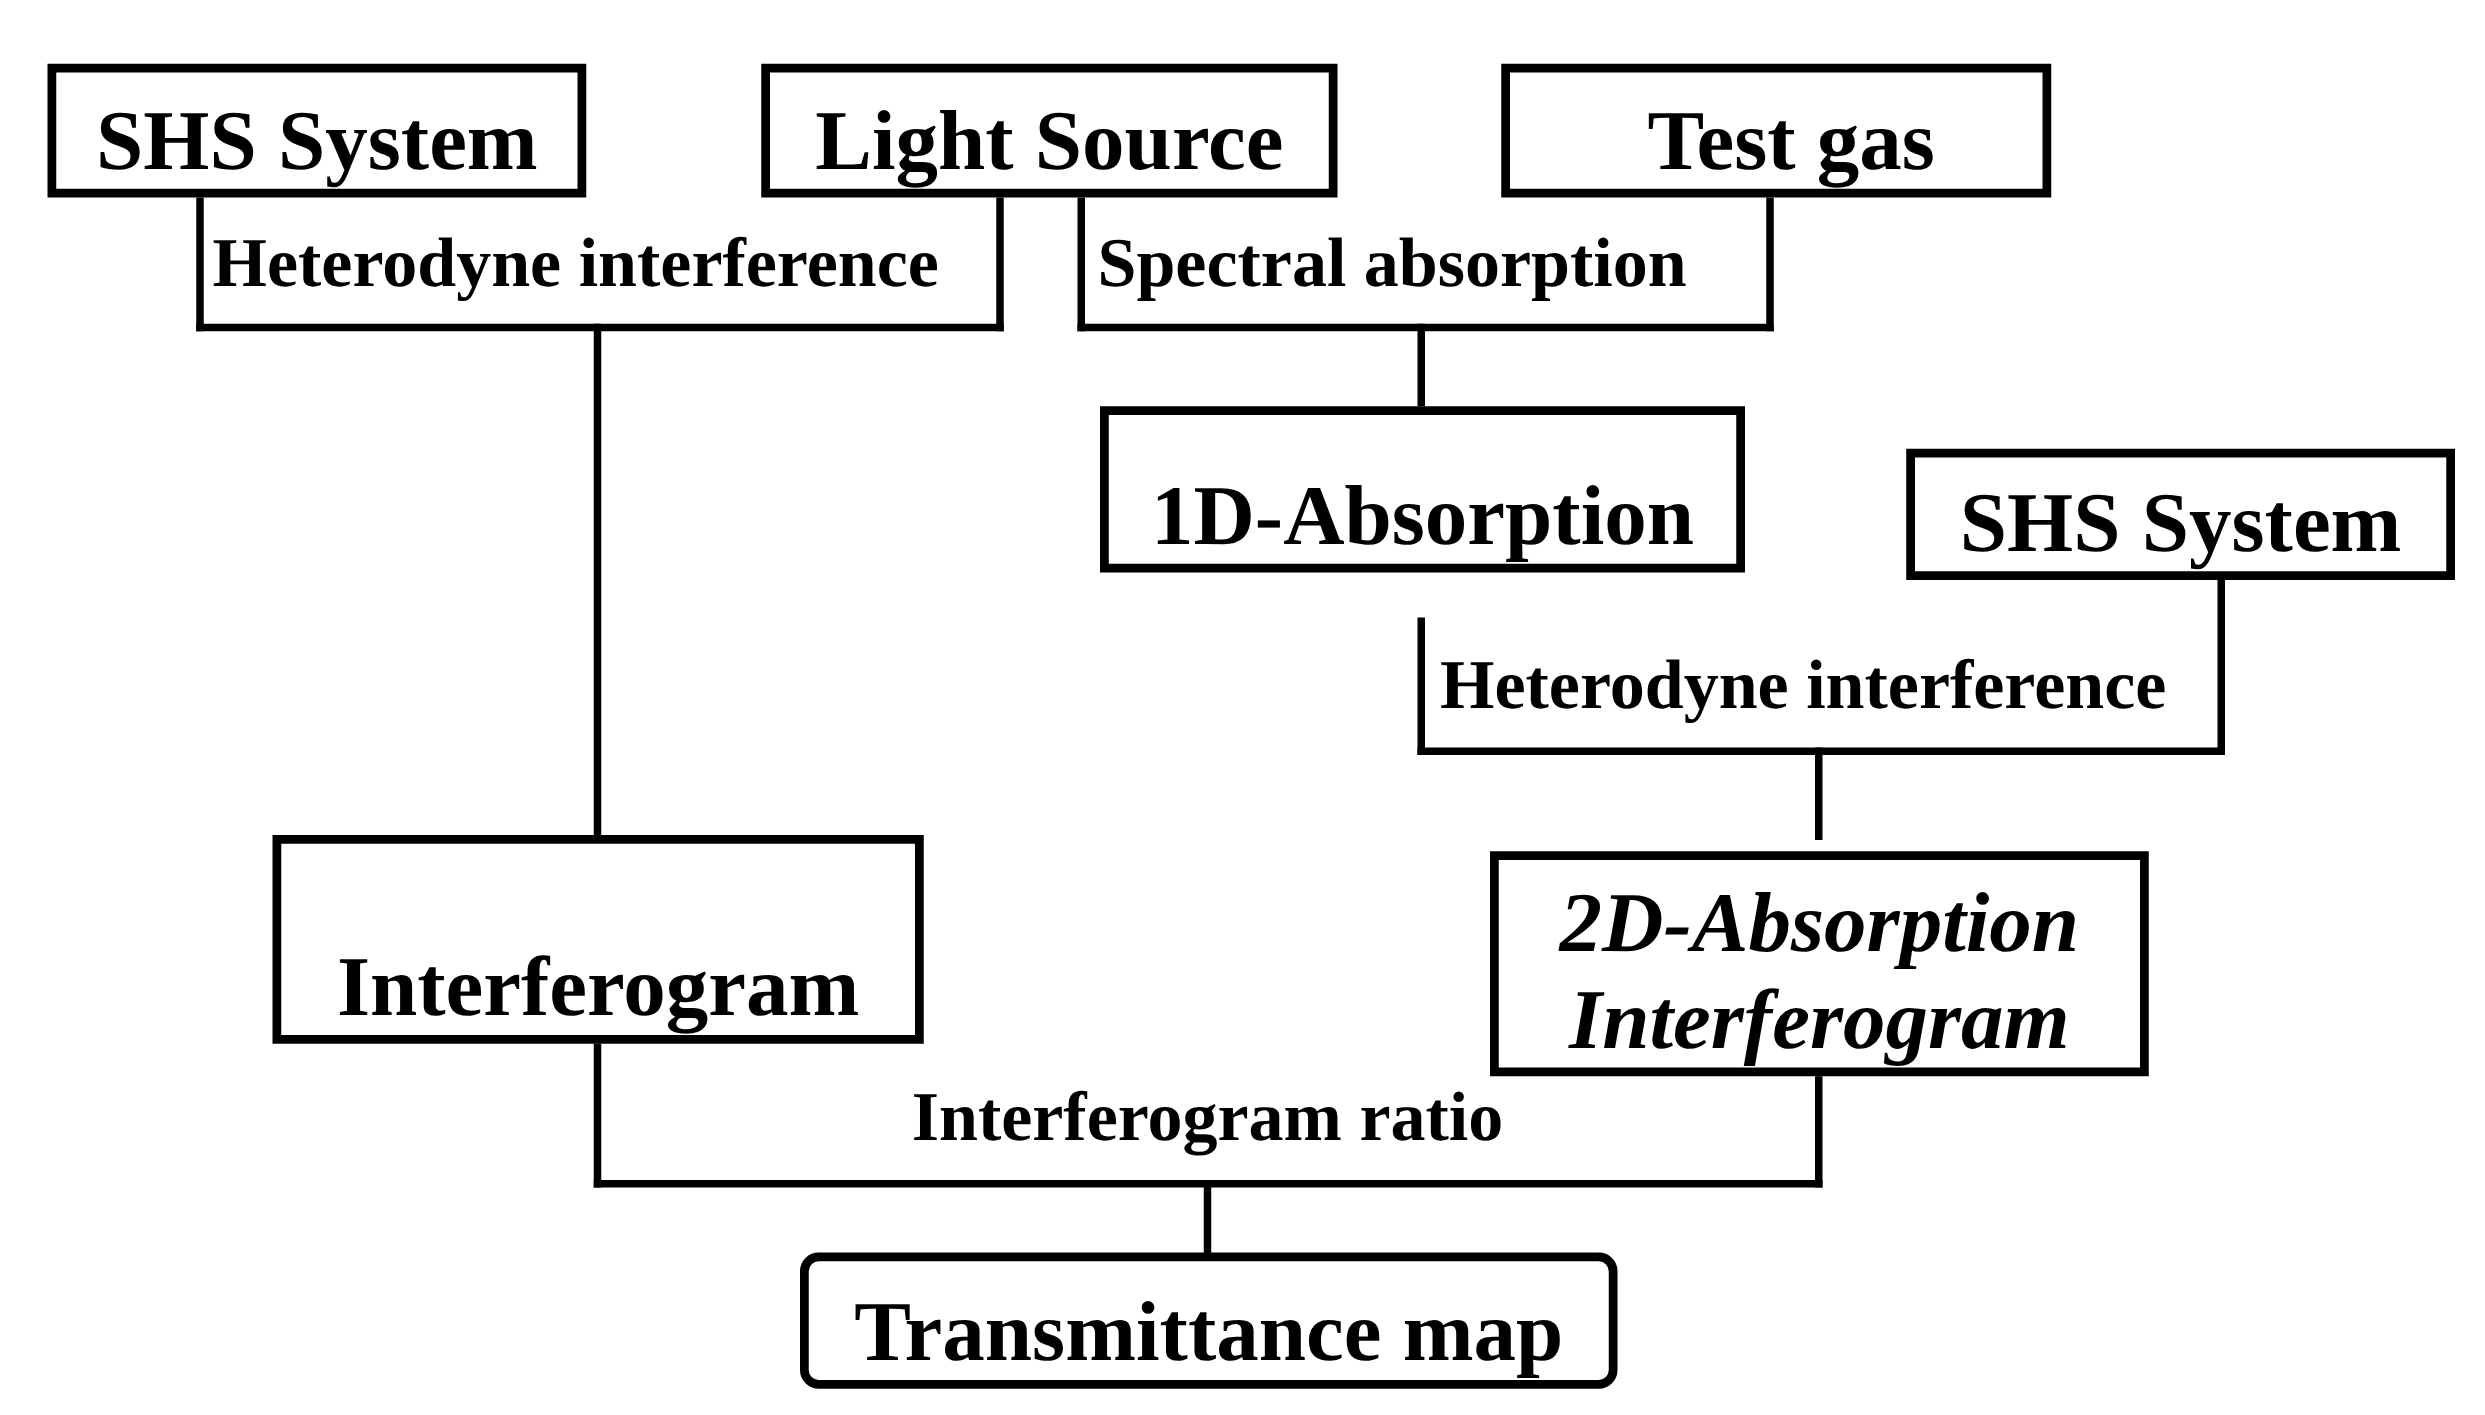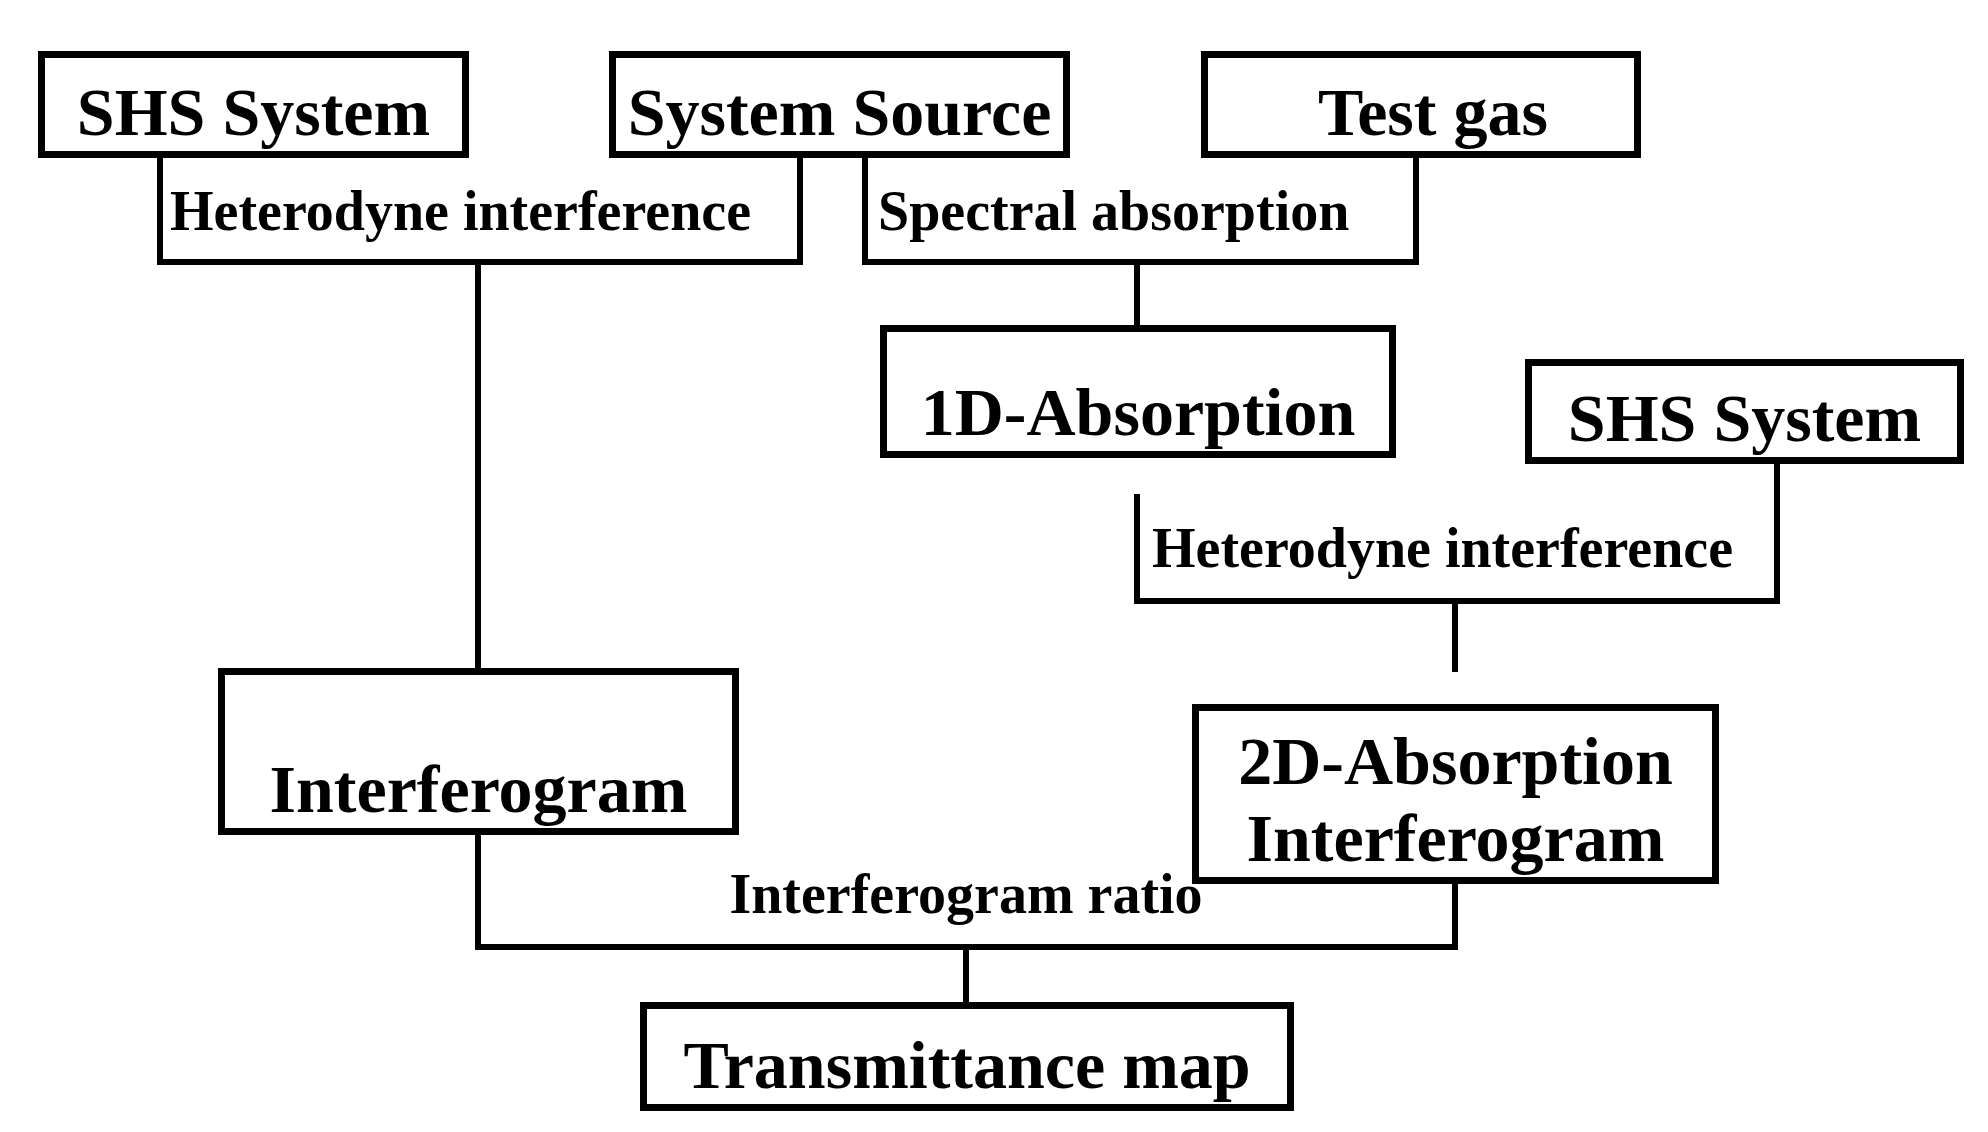--- a/index.html
+++ b/index.html
@@ -59,45 +59,45 @@
 </head>
 <body>
 
 <div class="canvas">
 
   <div class="box" style="left:38px; top:51px; width:431px; height:107px;">
     <span>SHS System</span>
   </div>
 
   <div class="box" style="left:609px; top:51px; width:461px; height:107px;">
-    <span>System Source</span>
+    <span>Light Source</span>
   </div>
 
   <div class="box" style="left:1201px; top:51px; width:440px; height:107px;padding-left:24px;">
     <span>Test gas</span>
   </div>
 
   <div class="box" style="left:880px; top:325px; width:516px; height:133px;">
     <span>1D-Absorption</span>
   </div>
 
   <div class="box" style="left:1525px; top:359px; width:439px; height:105px;">
     <span>SHS System</span>
   </div>
 
   <div class="box" style="left:218px; top:668px; width:521px; height:167px;">
     <span>Interferogram</span>
   </div>
 
-  <div class="box" style="left:1192px; top:704px; width:527px; height:180px;">
+  <div class="box" style="left:1192px; top:681px; width:527px; height:180px;font-style:italic;">
     <span>2D-Absorption</span>
     <span>Interferogram</span>
   </div>
 
-  <div class="box" style="left:640px; top:1002px; width:654px; height:109px;">
+  <div class="box" style="left:640px; top:1002px; width:654px; height:109px;border-radius:15px;">
     <span>Transmittance map</span>
   </div>
 
   <div class="vline" style="left:157px; top:155px; height:110px;"></div>
   <div class="vline" style="left:797px; top:155px; height:110px;"></div>
   <div class="hline" style="left:157px; top:259px; width:646px;"></div>
   <div class="vline" style="left:475px; top:259px; height:412px;"></div>
   <div class="edge-label" style="left:170px; top:181px;">Heterodyne interference</div>
 
   <div class="vline" style="left:862px; top:155px; height:110px;"></div>

